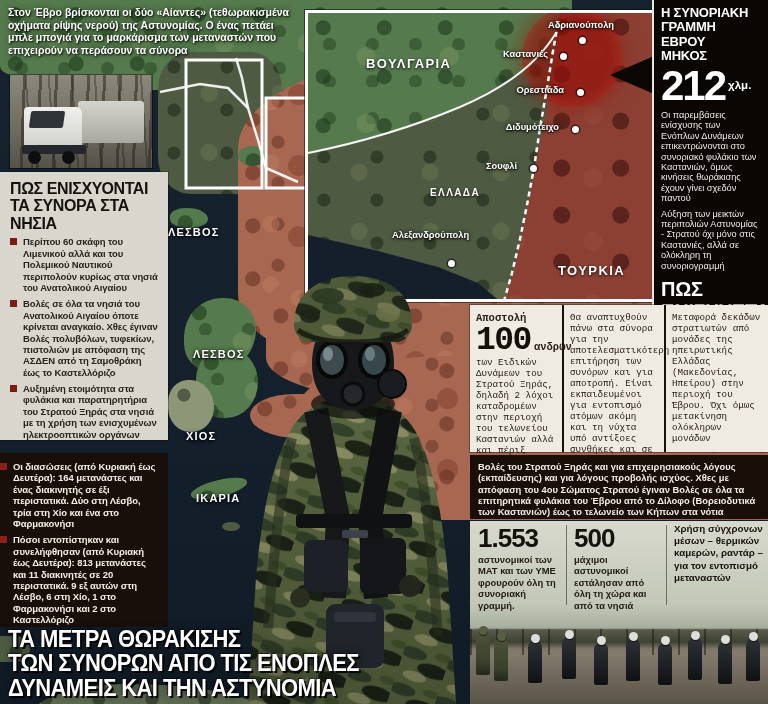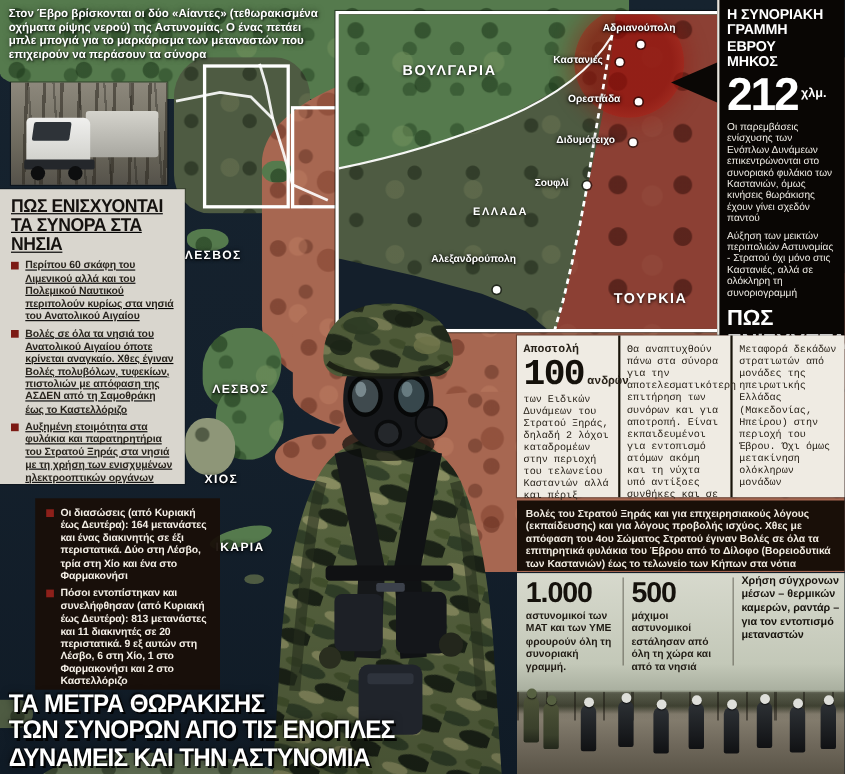--- a/index.html
+++ b/index.html
@@ -41,29 +41,29 @@
     repeating-linear-gradient(92deg,transparent 0 13px,rgba(42,38,30,.55) 13px 16px),
     repeating-linear-gradient(86deg,transparent 0 21px,rgba(30,28,22,.35) 21px 23px);}
   .t-tank{position:absolute;left:68px;top:26px;width:66px;height:42px;background:linear-gradient(180deg,#d4d3cc,#a8a7a0);border-radius:3px;}
   .t-cab{position:absolute;left:14px;top:32px;width:58px;height:42px;background:linear-gradient(180deg,#f0f0ee,#cfcfca);border-radius:4px 6px 2px 2px;}
   .t-win{position:absolute;left:20px;top:36px;width:34px;height:17px;background:#2e3338;transform:skewX(-8deg);border-radius:2px;}
   .t-bump{position:absolute;left:12px;top:70px;width:64px;height:9px;background:#24272b;border-radius:2px;}
   .t-wheel{position:absolute;width:13px;height:13px;border-radius:50%;background:#0d0e0f;top:76px;}
 
   
   .graypanel{left:0;top:172px;width:168px;height:268px;background:#d9d6ce;
-    padding:8px 8px 4px 10px;overflow:hidden;box-shadow:0 0 0 1px rgba(0,0,0,.25);text-decoration:underline;}
+    padding:8px 8px 4px 10px;overflow:hidden;box-shadow:0 0 0 1px rgba(0,0,0,.25);}
   .gp-title{font-size:16px;line-height:1.03;font-weight:bold;color:#15120f;
     letter-spacing:-0.4px;margin-bottom:7px;transform:scaleY(1.06);transform-origin:top left;}
   .bitem{position:relative;padding-left:13px;margin-bottom:5px;font-size:9.5px;
     line-height:1.2;font-weight:bold;color:#29251e;letter-spacing:-0.1px;}
   .bitem::before{content:"";position:absolute;left:0;top:2px;width:7px;height:7px;background:#7c1a14;}
   
   .darkpanel{left:0;top:453px;width:168px;height:174px;background:rgba(24,15,8,.94);
-    padding:8px 8px 4px 10px;overflow:hidden;margin-left:32px;}
+    padding:8px 8px 4px 0;overflow:hidden;}
   .darkpanel .bitem{color:#f4efe6;}
   .darkpanel .bitem::before{background:#8d201a;}
 
   
   .maintitle{left:8px;top:627px;width:470px;color:#fff;font-weight:bold;
     font-size:22px;line-height:1.06;letter-spacing:-0.6px;
     text-shadow:2px 2px 0 rgba(0,0,0,.9),-1px -1px 1px rgba(0,0,0,.6),0 0 8px rgba(0,0,0,.6);
     transform:scaleY(1.05);transform-origin:top left;z-index:30;}
 
   
@@ -274,21 +274,21 @@
     <div class="fig" style="left:92px;top:116px;"></div>
     <div class="fig" style="left:124px;top:122px;"></div>
     <div class="fig" style="left:156px;top:118px;"></div>
     <div class="fig" style="left:188px;top:122px;"></div>
     <div class="fig" style="left:218px;top:117px;"></div>
     <div class="fig" style="left:248px;top:121px;"></div>
     <div class="fig" style="left:276px;top:118px;"></div>
     <div class="statdiv" style="left:96px;top:4px;height:80px;"></div>
     <div class="statdiv" style="left:196px;top:4px;height:80px;"></div>
     <div class="stat" style="left:8px;top:4px;width:84px;">
-      <div class="stat-val">1.000</div>
+      <div class="stat-val">1.553</div>
       <div class="stat-txt">αστυνομικοί των ΜΑΤ και των ΥΜΕ φρουρούν όλη τη συνοριακή γραμμή.</div>
     </div>
     <div class="stat" style="left:104px;top:4px;width:86px;">
       <div class="stat-val">500</div>
       <div class="stat-txt">μάχιμοι αστυνομικοί εστάλησαν από όλη τη χώρα και από τα νησιά</div>
     </div>
     <div class="stat stat3" style="left:204px;top:2px;width:90px;">Χρήση σύγχρονων μέσων – θερμικών καμερών, ραντάρ – για τον εντοπισμό μεταναστών</div>
   </div>
 
   <svg class="soldier" viewBox="0 0 230 436">

